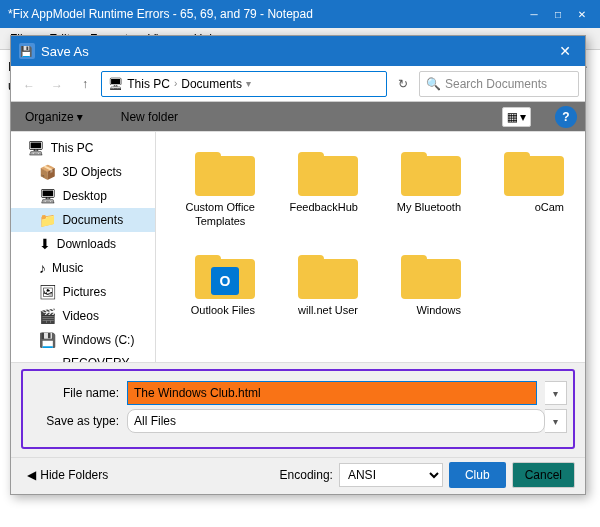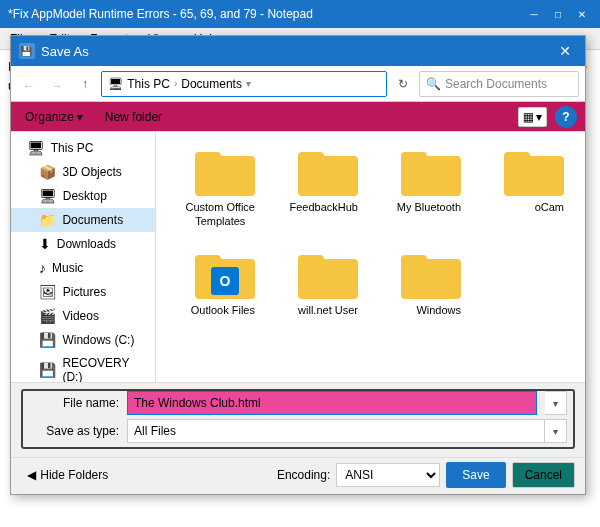--- a/index.html
+++ b/index.html
@@ -114,23 +114,23 @@
     .search-box {
       display: flex; align-items: center;
       border: 1px solid #ccc; background: #fff;
       height: 26px; padding: 0 6px; border-radius: 2px; gap: 4px;
       font-size: 12px; color: #888; width: 160px;
     }
 
     
     .dialog-toolbar {
       display: flex; align-items: center;
-      background: #be185d;
+      background: #737373;
       padding: 2px 8px;
-      gap: 8px;
+      gap: 24px;
       height: 30px;
       border-bottom: 1px solid #ddd;
       flex-shrink: 0;
     }
     .organize-btn {
       display: flex; align-items: center; gap: 3px;
       font-size: 12px; cursor: pointer; padding: 2px 6px;
       border: none; background: transparent;
     }
     .new-folder-btn {
@@ -240,32 +240,32 @@
       flex-shrink: 0;
     }
     .filename-row {
       display: flex; align-items: center; gap: 8px; margin-bottom: 4px;
     }
     .field-label {
       font-size: 12px; width: 90px; text-align: right; color: #000;
     }
     .filename-input {
       flex: 1; height: 24px; border: 1px solid #0078d7; padding: 0 6px;
-      font-size: 12px; background: #ec4899; outline: none;
+      font-size: 12px; background: #f97316; outline: none;
       border-radius: 0;
     }
     .dropdown-btn {
       width: 22px; height: 24px; background: #fff; border: 1px solid #ccc;
       border-left: none; display: flex; align-items: center; justify-content: center;
       cursor: pointer; font-size: 10px; color: #555;
     }
     .savetype-select {
       flex: 1; height: 24px; border: 1px solid #ccc; padding: 0 6px;
       font-size: 12px; background: #fff; outline: none; cursor: pointer;
-      border-radius: 0; appearance: none;
+      border-radius: 8px; appearance: none;
     }
     .savetype-wrapper { flex: 1; display: flex; }
 
     
     .dialog-actions {
       display: flex; align-items: center; justify-content: space-between;
       background: #f0f0f0;
       padding: 4px 10px 6px 10px;
       flex-shrink: 0;
       border-top: 1px solid #ddd;
@@ -286,23 +286,23 @@
       height: 26px; padding: 0 16px; background: #1a73c7; color: #fff;
       border: none; font-size: 12px; cursor: pointer; border-radius: 2px;
     }
     .cancel-btn {
       height: 26px; padding: 0 12px; background: #0f766e; color: #000;
       border: 1px solid #ccc; font-size: 12px; cursor: pointer; border-radius: 2px;
     }
 
     
     .highlight-section {
-      border: 2px solid #404040;
+      border: 2px solid #6d28d9;
       border-radius: 3px;
-      padding: 0 6px;
+      padding: 10px 6px;
       margin-bottom: 2px;
     }
   </style>
 </head>
 <body>
 
 <div class="notepad-bg">
   <div class="notepad-titlebar">
     <span class="title">*Fix AppModel Runtime Errors - 65, 69, and 79 - Notepad</span>
     <div class="win-controls">
@@ -494,17 +494,17 @@
       <span>◀</span>
       <span>Hide Folders</span>
     </button>
     <div class="action-right">
       <span class="encoding-label">Encoding:</span>
       <select class="encoding-select">
         <option>ANSI</option>
         <option>UTF-8</option>
         <option>Unicode</option>
       </select>
-      <button class="save-btn">Save</button>
+      <button class="save-btn">Club</button>
       <button class="cancel-btn">Cancel</button>
     </div>
   </div>
 </div>
 
 </body></html>

